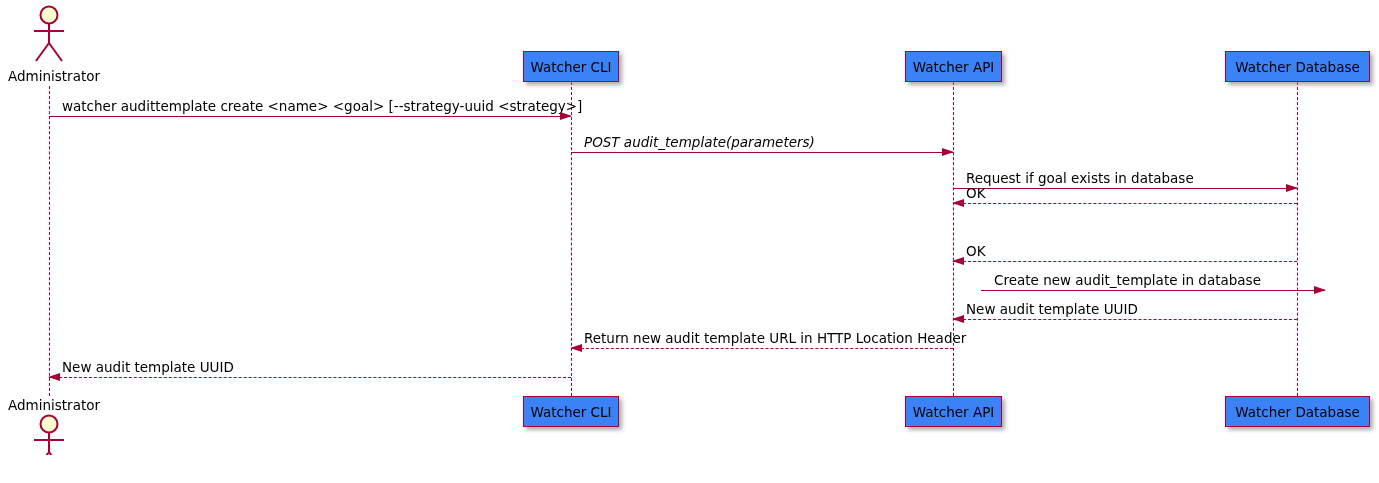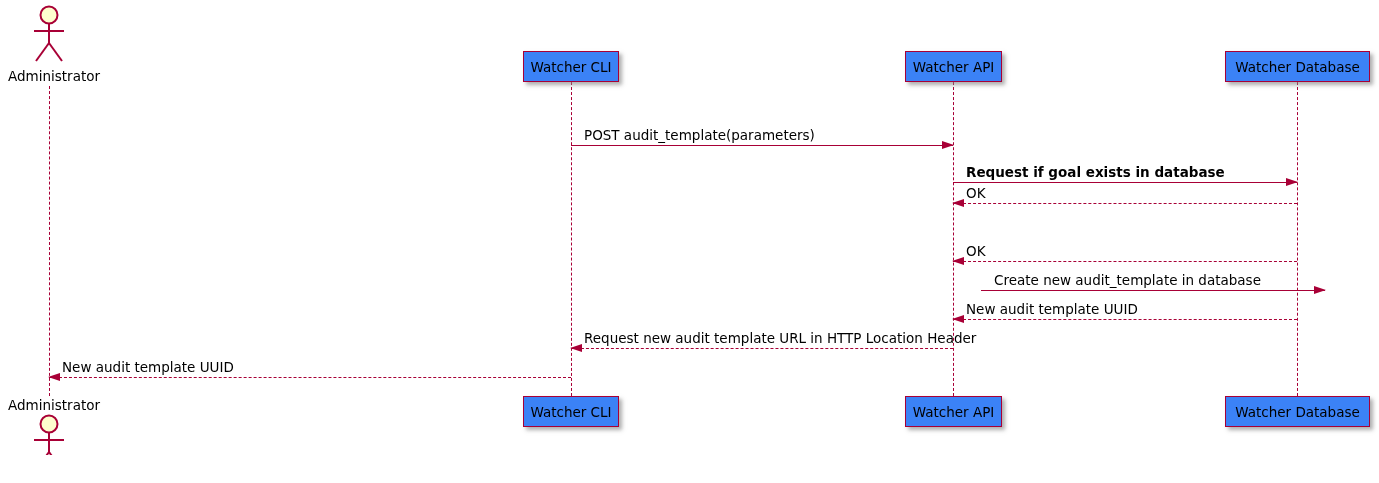--- a/index.html
+++ b/index.html
@@ -92,28 +92,33 @@
   <div class="participant-box" style="left:523px; top:51px; width:96px;">
     <span>Watcher CLI</span>
   </div>
   <div class="participant-box" style="left:905px; top:51px; width:97px;">
     <span>Watcher API</span>
   </div>
   <div class="participant-box" style="left:1225px; top:51px; width:145px;">
     <span>Watcher Database</span>
   </div>
 
+  <div class="message" style="left:49px; top:100px; width:522px;">
+    <span class="msg-label">watcher audittemplate create &lt;name&gt; &lt;goal&gt; [--strategy-uuid &lt;strategy&gt;]</span>
+    <div class="msg-line solid"></div>
+    <div class="arrow-right"></div>
+  </div>
 
-  <div class="message" style="left:571px; top:129px; width:382px;">
+  <div class="message" style="left:571px; top:136px; width:382px;font-style:italic;">
     <span class="msg-label">POST audit_template(parameters)</span>
     <div class="msg-line solid"></div>
     <div class="arrow-right"></div>
   </div>
 
-  <div class="message" style="left:953px; top:166px; width:344px;font-weight:bold;">
+  <div class="message" style="left:953px; top:172px; width:344px;">
     <span class="msg-label">Request if goal exists in database</span>
     <div class="msg-line solid"></div>
     <div class="arrow-right"></div>
   </div>
 
   <div class="message" style="left:953px; top:187px; width:344px;">
     <span class="msg-label">OK</span>
     <div class="msg-line dashed"></div>
     <div class="arrow-left"></div>
   </div>
@@ -131,21 +136,21 @@
     <div class="arrow-right"></div>
   </div>
 
   <div class="message" style="left:953px; top:303px; width:344px;">
     <span class="msg-label">New audit template UUID</span>
     <div class="msg-line dashed"></div>
     <div class="arrow-left"></div>
   </div>
 
   <div class="message" style="left:571px; top:332px; width:382px;">
-    <span class="msg-label">Request new audit template URL in HTTP Location Header</span>
+    <span class="msg-label">Return new audit template URL in HTTP Location Header</span>
     <div class="msg-line dashed"></div>
     <div class="arrow-left"></div>
   </div>
 
   <div class="message" style="left:49px; top:361px; width:522px;">
     <span class="msg-label">New audit template UUID</span>
     <div class="msg-line dashed"></div>
     <div class="arrow-left"></div>
   </div>
 

